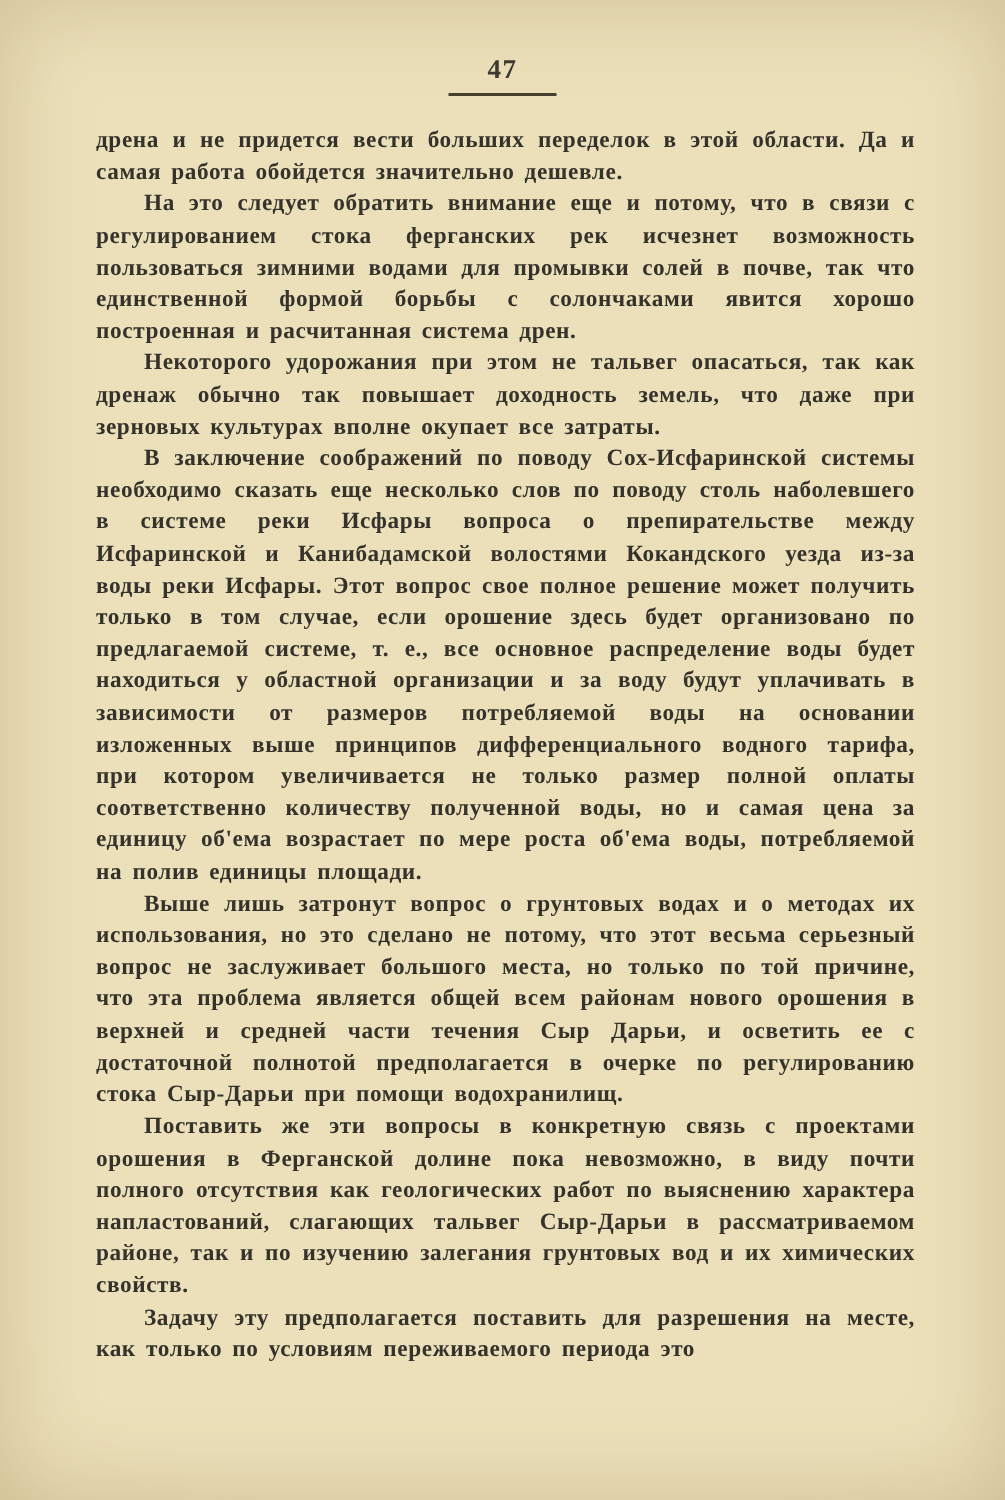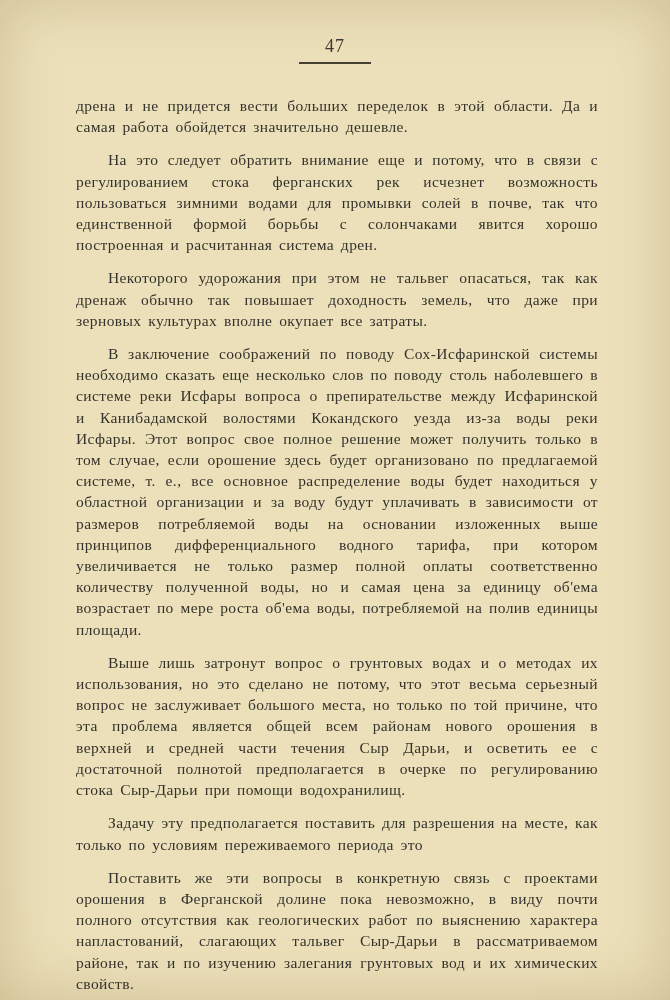--- a/index.html
+++ b/index.html
@@ -24,43 +24,45 @@
     top: 36px;
     left: 0;
     right: 0;
     text-align: center;
   }
   .page-number {
     display: inline-block;
     font-size: 18px;
     letter-spacing: 1px;
     color: #3c392f;
+    font-weight: bold;
   }
   .page-number-rule {
     width: 72px;
     height: 0;
     border-top: 2px solid #45402f;
     margin: 5px auto 0 auto;
   }
   .page-text {
     position: absolute;
     top: 83px;
     left: 64px;
     width: 546px;
     font-size: 15.5px;
     line-height: 21.2px;
     text-align: justify;
     letter-spacing: 0.4px;
     word-spacing: 2.5px;
     text-rendering: optimizeLegibility;
   }
   .page-text p {
-    margin: 12px;
+    margin: 0;
     padding: 0;
     text-indent: 32px;
+    font-weight: bold;
   }
   .page-text p.continuation {
     text-indent: 0;
   }
 </style>
 </head>
 <body>
 
 <div class="page">
 
@@ -68,17 +70,17 @@
     <span class="page-number">47</span>
     <div class="page-number-rule"></div>
   </div>
 
   <div class="page-text">
     <p class="continuation">дрена и не придется вести больших переделок в этой области. Да и самая работа обойдется значительно дешевле.</p>
     <p>На это следует обратить внимание еще и потому, что в связи с регулированием стока ферганских рек исчезнет возможность пользоваться зимними водами для промывки солей в почве, так что единственной формой борьбы с солончаками явится хорошо построенная и расчитанная система дрен.</p>
     <p>Некоторого удорожания при этом не тальвег опасаться, так как дренаж обычно так повышает доходность земель, что даже при зерновых культурах вполне окупает все затраты.</p>
     <p>В заключение соображений по поводу Сох-Исфаринской системы необходимо сказать еще несколько слов по поводу столь наболевшего в системе реки Исфары вопроса о препирательстве между Исфаринской и Канибадамской волостями Кокандского уезда из-за воды реки Исфары. Этот вопрос свое полное решение может получить только в том случае, если орошение здесь будет организовано по предлагаемой системе, т. е., все основное распределение воды будет находиться у областной организации и за воду будут уплачивать в зависимости от размеров потребляемой воды на основании изложенных выше принципов дифференциального водного тарифа, при котором увеличивается не только размер полной оплаты соответственно количеству полученной воды, но и самая цена за единицу об'ема возрастает по мере роста об'ема воды, потребляемой на полив единицы площади.</p>
     <p>Выше лишь затронут вопрос о грунтовых водах и о методах их использования, но это сделано не потому, что этот весьма серьезный вопрос не заслуживает большого места, но только по той причине, что эта проблема является общей всем районам нового орошения в верхней и средней части течения Сыр Дарьи, и осветить ее с достаточной полнотой предполагается в очерке по регулированию стока Сыр-Дарьи при помощи водохранилищ.</p>
+    <p>Поставить же эти вопросы в конкретную связь с проектами орошения в Ферганской долине пока невозможно, в виду почти полного отсутствия как геологических работ по выяснению характера напластований, слагающих тальвег Сыр-Дарьи в рассматриваемом районе, так и по изучению залегания грунтовых вод и их химических свойств.</p>
     <p>Задачу эту предполагается поставить для разрешения на месте, как только по условиям переживаемого периода это</p>
-    <p>Поставить же эти вопросы в конкретную связь с проектами орошения в Ферганской долине пока невозможно, в виду почти полного отсутствия как геологических работ по выяснению характера напластований, слагающих тальвег Сыр-Дарьи в рассматриваемом районе, так и по изучению залегания грунтовых вод и их химических свойств.</p>
   </div>
 
 </div>
 
 </body></html>

